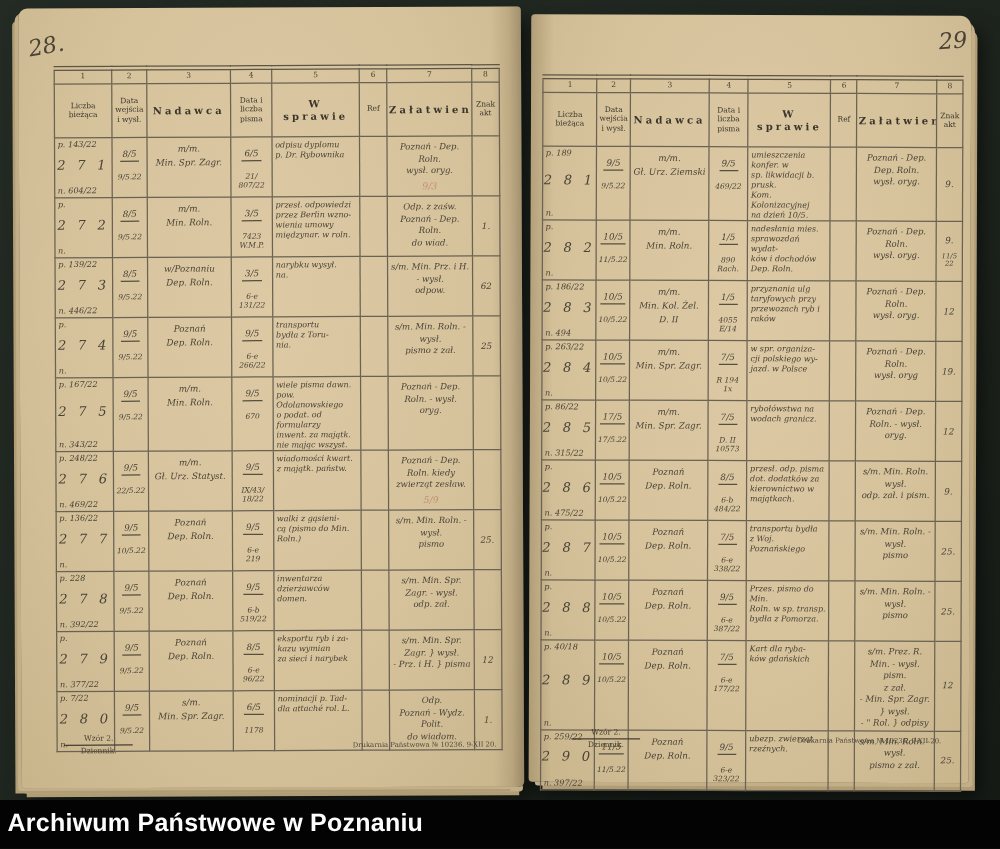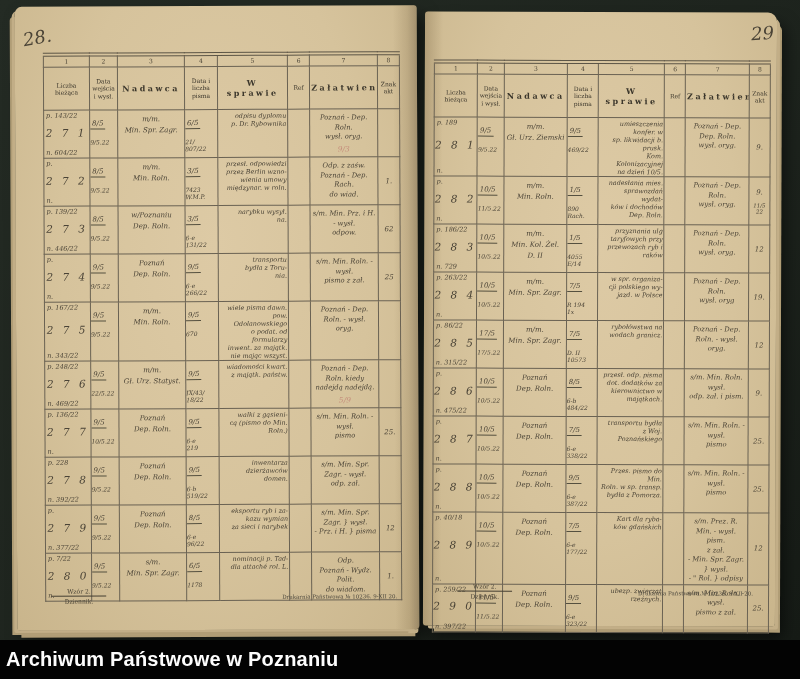--- a/index.html
+++ b/index.html
@@ -32,26 +32,26 @@
     font-size:6px;line-height:1.25;padding:1px;}
   .hdr-row td.hdr-big{font-size:8px;font-weight:bold;letter-spacing:2.5px;}
   .data-row{height:48px;}
   .hand{font-family:"DejaVu Serif",serif;font-style:italic;color:#4a4336;
     white-space:pre-line;}
   .c1{position:relative;margin-left:33px;}
   .c1 .p{position:absolute;top:1px;left:2px;font-size:6.5px;}
   .c1 .num{position:absolute;top:46%;left:0;right:0;transform:translateY(-50%);
     text-align:center;font-size:10.5px;letter-spacing:3px;white-space:nowrap;}
   .c1 .n{position:absolute;bottom:1px;left:2px;font-size:6.5px;}
-  .c2{vertical-align:top;}
+  .c2{text-align:center;vertical-align:top;}
   .c2 .d1{display:inline-block;margin-top:4px;padding:0 2px 1px;border-bottom:1px solid #55503f;
     font-size:7px;}
   .c2 .d2{display:block;margin-top:9px;font-size:6px;}
   .c3{text-align:center;vertical-align:top;font-size:7px;padding-top:4px !important;line-height:1.6;border-radius:19px;}
-  .c5{vertical-align:top;text-align:right;font-size:6.4px;padding:2px 1px 0 2px !important;
+  .c5{vertical-align:top;text-align:left;font-size:6.4px;padding:2px 1px 0 2px !important;
     line-height:1.25;}
   .c6{text-align:center;}
   .c7{vertical-align:top;text-align:center;font-size:6.8px;padding:4px 2px 0 !important;
     line-height:1.4;}
   .red-note{display:block;color:#c58e7c;font-size:7.5px;margin-top:2px;text-align:center;}
   .c8{text-align:center;font-size:7px;}
   .c8 .znak2{display:block;font-size:5.5px;margin-top:6px;}
   .page-foot{position:absolute;bottom:26px;left:34px;font-size:6px;color:#453f32;
     text-align:center;z-index:2;}
   .page-foot .wzor{padding:0 16px 1px;border-bottom:1px solid #453f32;}
@@ -129,21 +129,21 @@
             <td class="c3 hand">m/m.
 Min. Roln.</td>
             <td class="c2"><span class="hand d1">3/5</span><span class="hand d2">7423
 W.M.P.</span></td>
             <td class="c5 hand">przesł. odpowiedzi
 przez Berlin wzno-
 wienia umowy
 międzynar. w roln.</td>
             <td class="c6 hand"></td>
             <td class="c7"><span class="hand">Odp. z zaśw.
-Poznań - Dep. Rach.
+Poznań - Dep. Roln.
 do wiad.</span></td>
             <td class="c8"><span class="hand">1.</span></td>
           </tr>
           <tr class="data-row">
             <td class="c1">
               <span class="hand p">p. 139/22</span>
               <span class="hand num">2 7 3</span>
               <span class="hand n">n. 446/22</span>
             </td>
             <td class="c2"><span class="hand d1">8/5</span><span class="hand d2">9/5.22</span></td>
@@ -205,21 +205,21 @@
             </td>
             <td class="c2"><span class="hand d1">9/5</span><span class="hand d2">22/5.22</span></td>
             <td class="c3 hand">m/m.
 Gł. Urz. Statyst.</td>
             <td class="c2"><span class="hand d1">9/5</span><span class="hand d2">IX/43/
 18/22</span></td>
             <td class="c5 hand">wiadomości kwart.
 z majątk. państw.</td>
             <td class="c6 hand"></td>
             <td class="c7"><span class="hand">Poznań - Dep. Roln. kiedy
-nadejdą nadejdą.</span><span class="hand red-note">5/9</span></td>
+zwierząt zesław.</span><span class="hand red-note">5/9</span></td>
             <td class="c8"></td>
           </tr>
           <tr class="data-row">
             <td class="c1">
               <span class="hand p">p. 136/22</span>
               <span class="hand num">2 7 7</span>
               <span class="hand n">n.</span>
             </td>
             <td class="c2"><span class="hand d1">9/5</span><span class="hand d2">10/5.22</span></td>
             <td class="c3 hand">Poznań
@@ -368,21 +368,21 @@
 Dep. Roln.</td>
             <td class="c6 hand"></td>
             <td class="c7"><span class="hand">Poznań - Dep. Roln.
 wysł. oryg.</span></td>
             <td class="c8"><span class="hand">9.</span><span class="hand znak2">11/5 22</span></td>
           </tr>
           <tr class="data-row">
             <td class="c1">
               <span class="hand p">p. 186/22</span>
               <span class="hand num">2 8 3</span>
-              <span class="hand n">n. 729</span>
+              <span class="hand n">n. 494</span>
             </td>
             <td class="c2"><span class="hand d1">10/5</span><span class="hand d2">10/5.22</span></td>
             <td class="c3 hand">m/m.
 Min. Kol. Żel.
 D. II</td>
             <td class="c2"><span class="hand d1">1/5</span><span class="hand d2">4055
 E/14</span></td>
             <td class="c5 hand">przyznania ulg
 taryfowych przy
 przewozach ryb i

